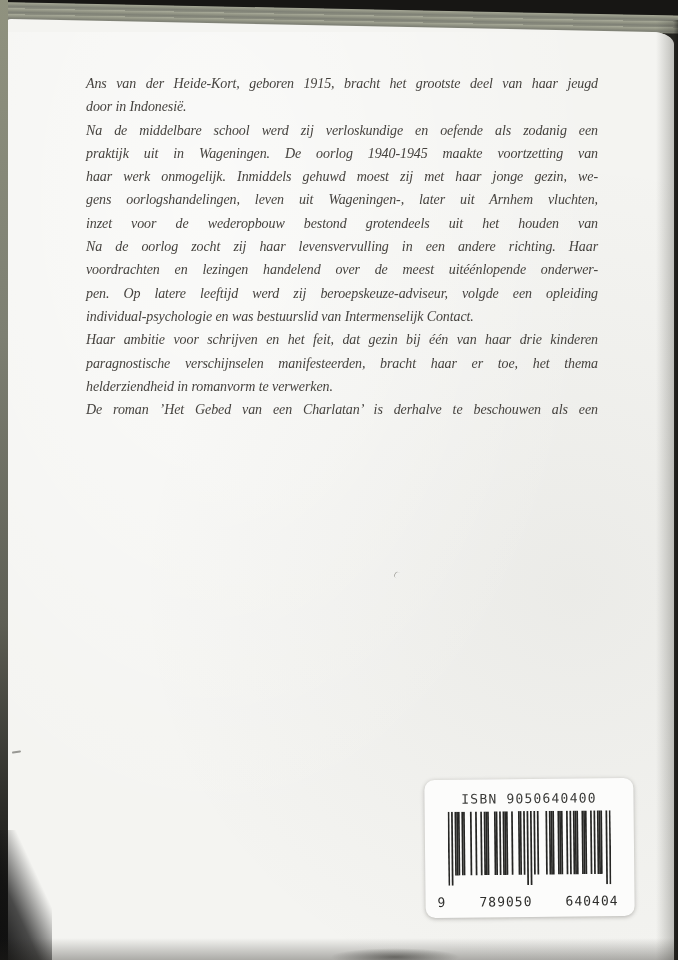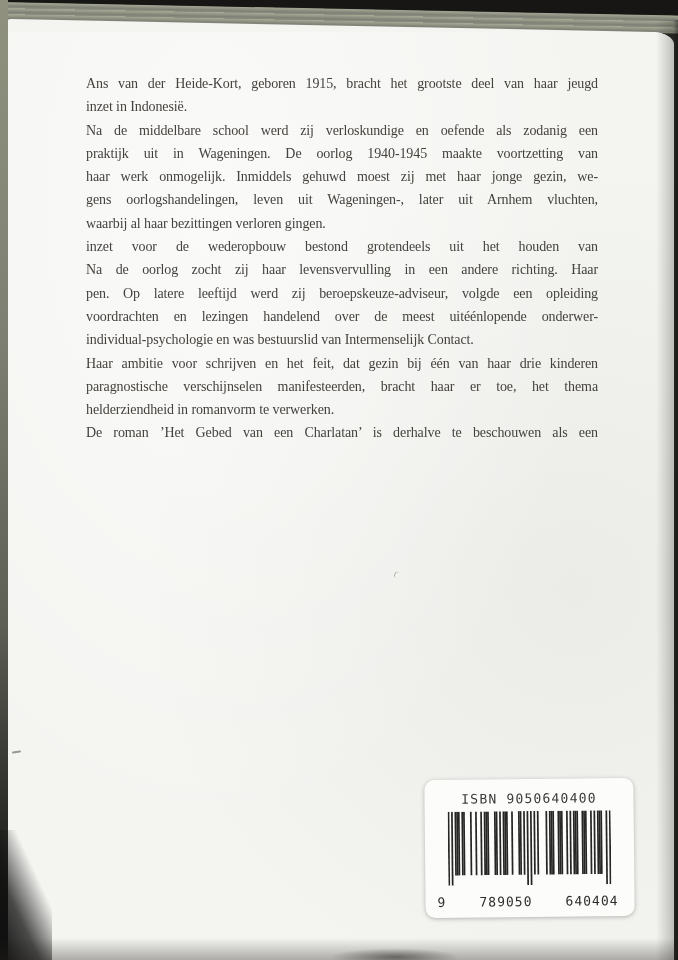--- a/index.html
+++ b/index.html
@@ -54,20 +54,21 @@
   
   .scuff-1{position:absolute;left:12px;top:751px;width:9px;height:2px;
     background:rgba(40,40,36,0.45);transform:rotate(-8deg);border-radius:1px;}
   .scuff-2{position:absolute;left:394px;top:572px;width:7px;height:7px;
     border-left:1px solid rgba(90,88,80,0.5);border-radius:50%;transform:rotate(30deg);}
   
   .blurb{
     position:absolute;left:86px;top:72px;width:512px;
     font-size:14px;line-height:23.3px;letter-spacing:-0.1px;
     color:var(--ink,#45423e);
+    font-style:italic;
   }
   .blurb .line{text-align:justify;text-align-last:justify;white-space:normal;}
   .blurb .line.last{text-align-last:left;}
   
   .sticker{
     position:absolute;left:425px;top:779px;width:209px;height:138px;
     background:var(--sticker,#fcfcfb);
     border-radius:10px;box-shadow:0 1px 4px rgba(60,58,52,0.35);
     transform:rotate(-0.6deg);
   }
@@ -95,30 +96,29 @@
   <div class="left-edge"></div>
   <div class="corner-shadow-bl"></div>
   <div class="right-shade"></div>
   <div class="bottom-shade"></div>
   <div class="bottom-blob"></div>
   <div class="scuff-1"></div>
   <div class="scuff-2"></div>
 
   <div class="blurb" id="blurb">
       <div class="line">Ans van der Heide-Kort, geboren 1915, bracht het grootste deel van haar jeugd</div>
-      <div class="line last">inzet in Indonesië.</div>
+      <div class="line last">door in Indonesië.</div>
       <div class="line">Na de middelbare school werd zij verloskundige en oefende als zodanig een</div>
       <div class="line">praktijk uit in Wageningen. De oorlog 1940-1945 maakte voortzetting van</div>
       <div class="line">haar werk onmogelijk. Inmiddels gehuwd moest zij met haar jonge gezin, we-</div>
       <div class="line">gens oorlogshandelingen, leven uit Wageningen-, later uit Arnhem vluchten,</div>
-      <div class="line last">waarbij al haar bezittingen verloren gingen.</div>
       <div class="line">inzet voor de wederopbouw bestond grotendeels uit het houden van</div>
       <div class="line">Na de oorlog zocht zij haar levensvervulling in een andere richting. Haar</div>
+      <div class="line">voordrachten en lezingen handelend over de meest uitéénlopende onderwer-</div>
       <div class="line">pen. Op latere leeftijd werd zij beroepskeuze-adviseur, volgde een opleiding</div>
-      <div class="line">voordrachten en lezingen handelend over de meest uitéénlopende onderwer-</div>
       <div class="line last">individual-psychologie en was bestuurslid van Intermenselijk Contact.</div>
       <div class="line">Haar ambitie voor schrijven en het feit, dat gezin bij één van haar drie kinderen</div>
       <div class="line">paragnostische verschijnselen manifesteerden, bracht haar er toe, het thema</div>
       <div class="line last">helderziendheid in romanvorm te verwerken.</div>
       <div class="line">De roman ’Het Gebed van een Charlatan’ is derhalve te beschouwen als een</div>
     </div>
 
   <div class="sticker">
     <div class="isbn-line">ISBN 9050640400</div>
     <div class="bars-wrap" id="bars">

